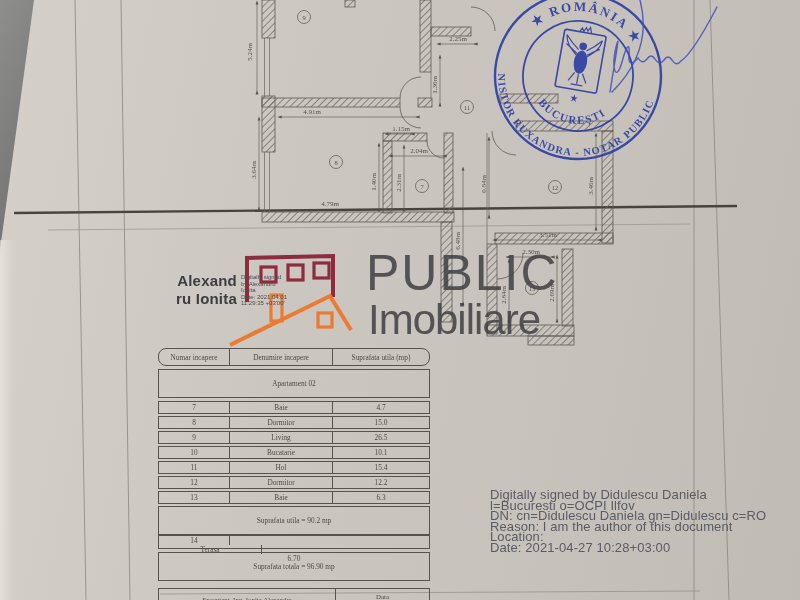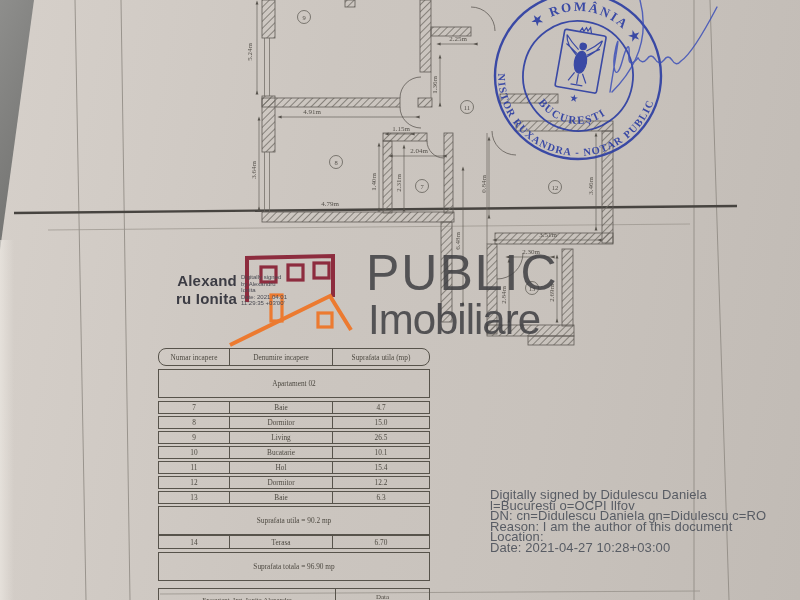--- a/index.html
+++ b/index.html
@@ -31,21 +31,21 @@
   .trow{display:flex;border:1px solid #57534b;margin-bottom:2px;box-sizing:border-box;
     align-items:stretch;height:13px;}
   .trow > div{display:flex;align-items:center;justify-content:center;text-align:center;}
   .c1{width:70px;border-right:1px solid #57534b;}
   .c2{width:102px;border-right:1px solid #57534b;}
   .c3{flex:1;}
   .thead{height:18px;margin-bottom:3px;border-radius:8px;}
   .span-row{height:29px;justify-content:center;align-items:center;display:flex;}
   .apt{margin-bottom:3px;}
   .sub{margin-bottom:0;}
-  .ter{height:14px;margin-bottom:3px;}
+  .ter{height:14px;margin-bottom:3px;flex-direction:column;}
   .tot{margin-bottom:7px;}
   .exec{height:33px;margin-bottom:3px;font-size:6.9px;}
   .exl{width:172px;border-right:1px solid #57534b;flex-direction:column;justify-content:center;gap:3px;padding:0 2px;}
   .exr{flex:1;flex-direction:column;align-items:stretch !important;}
   .exd{height:15px;border-bottom:1px solid #57534b;display:flex;align-items:center;justify-content:center;}
   .exv{flex:1;display:flex;align-items:center;justify-content:center;}
   .recep{height:31px;}
   .rc{align-items:flex-start !important;padding-top:4px;}
 
   

